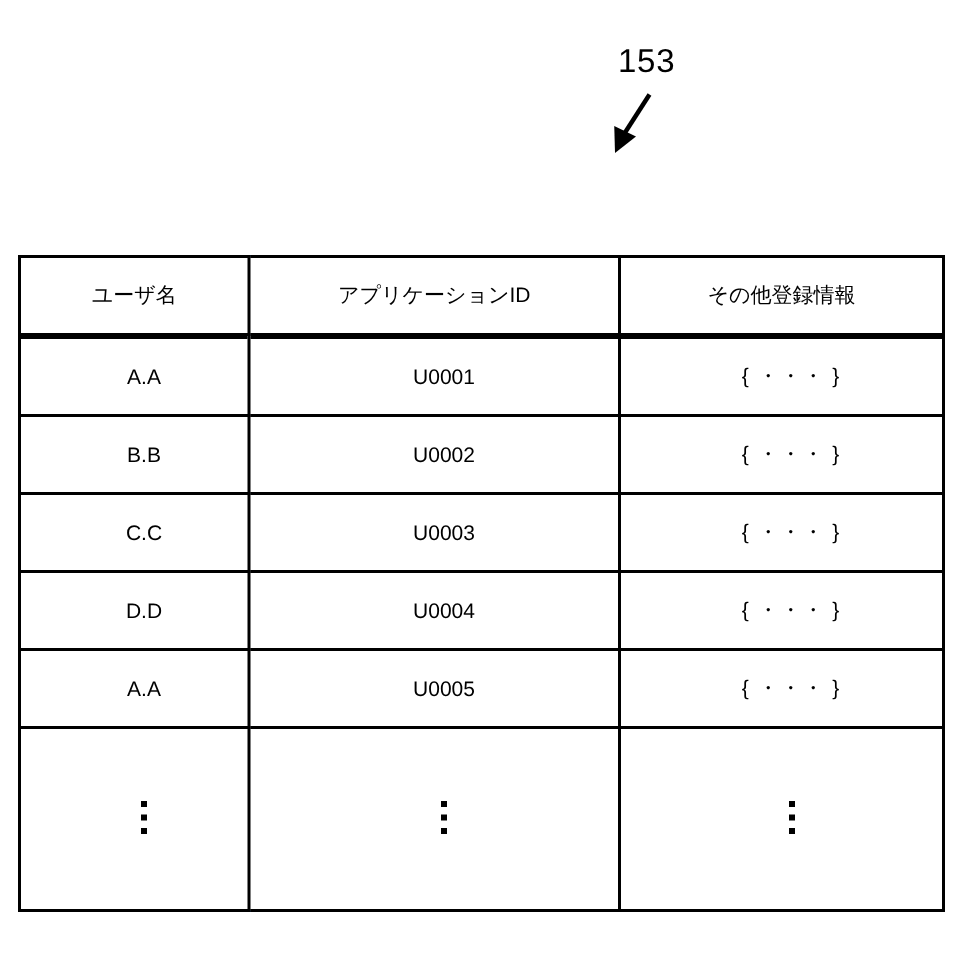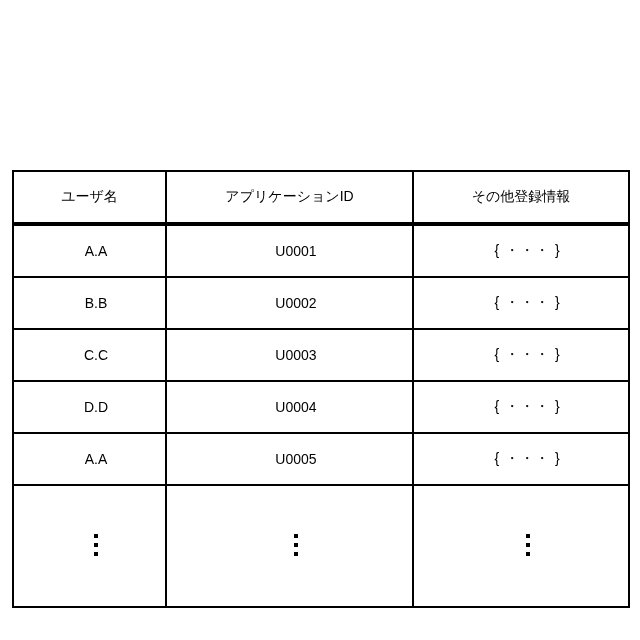--- a/index.html
+++ b/index.html
@@ -111,20 +111,27 @@
   .brace-cell {
     letter-spacing: 1px;
     white-space: nowrap;
   }
 </style>
 </head>
 <body>
 
 <div id="page">
 
+  <div id="callout">
+    <div id="callout-number">153</div>
+    <svg id="callout-arrow" viewBox="0 0 60 50">
+      <line x1="37" y1="5" x2="19" y2="33" stroke="#000000" stroke-width="3" stroke-linecap="butt"></line>
+      <polygon points="14,44 13.5,26 28,33" fill="#000000"></polygon>
+    </svg>
+  </div>
 
   <div id="table-wrap">
     <table class="data-table">
       <colgroup>
         <col class="c-user">
         <col class="c-appid">
         <col class="c-other">
       </colgroup>
       <thead>
         <tr class="header-row">

